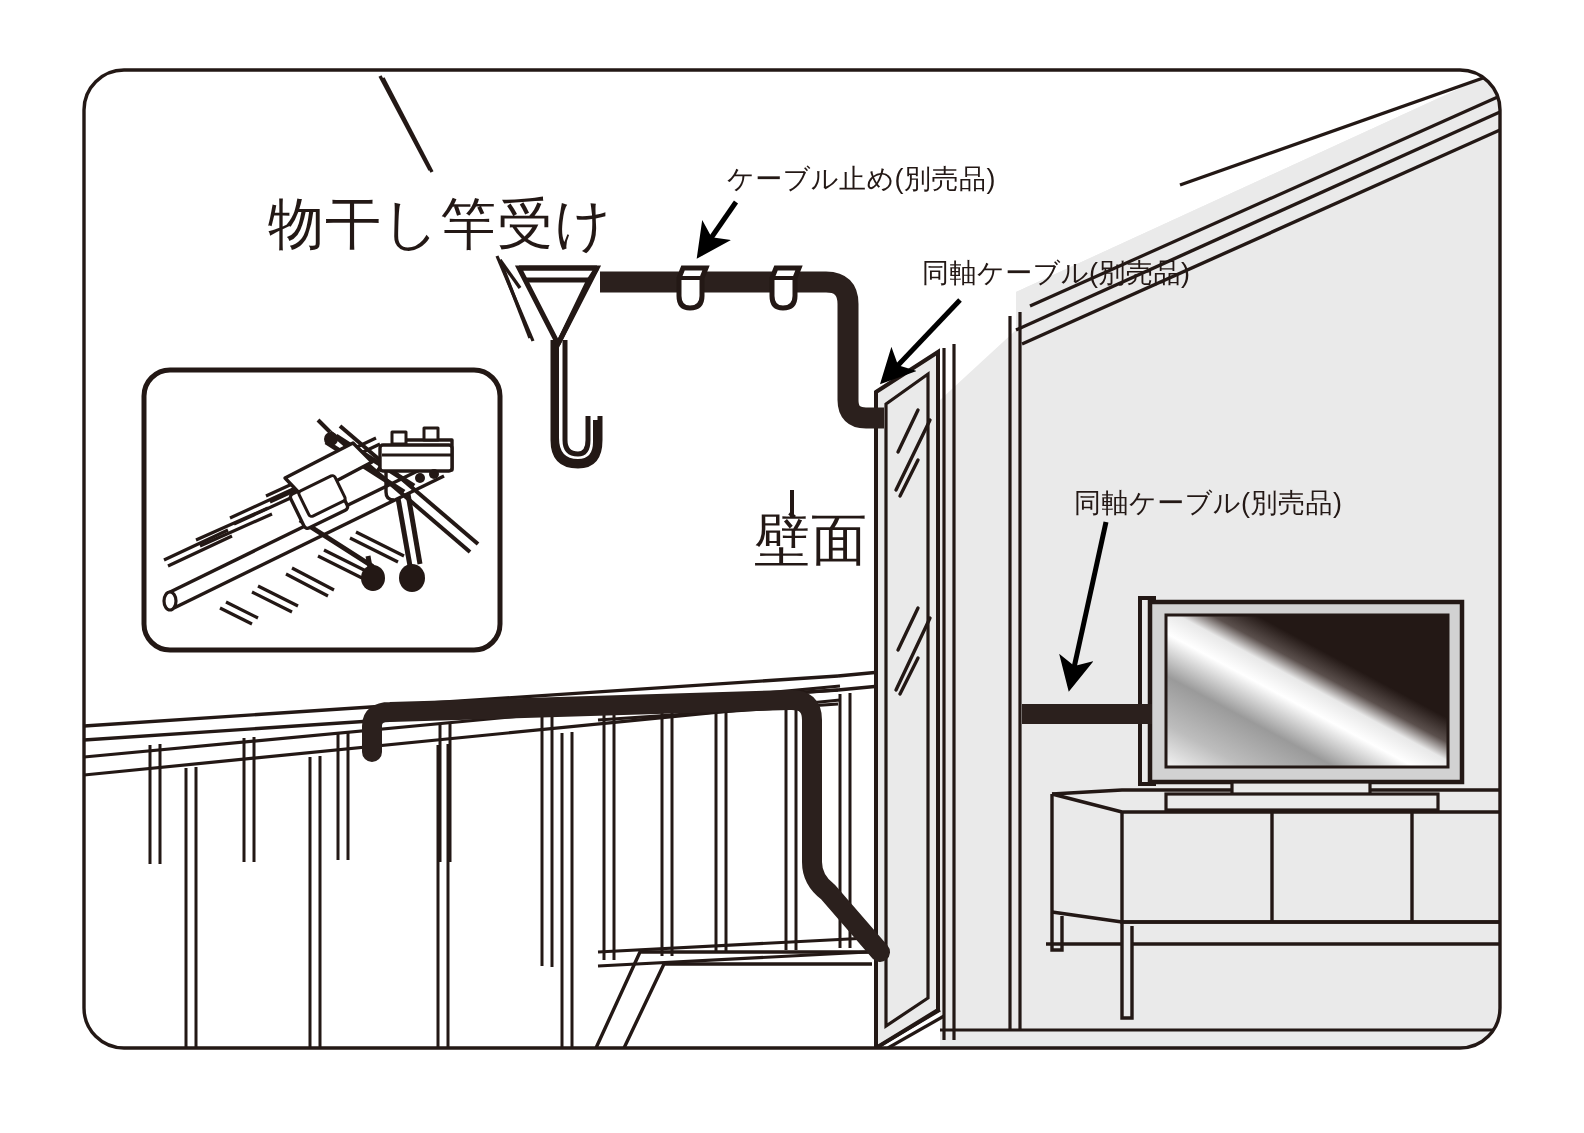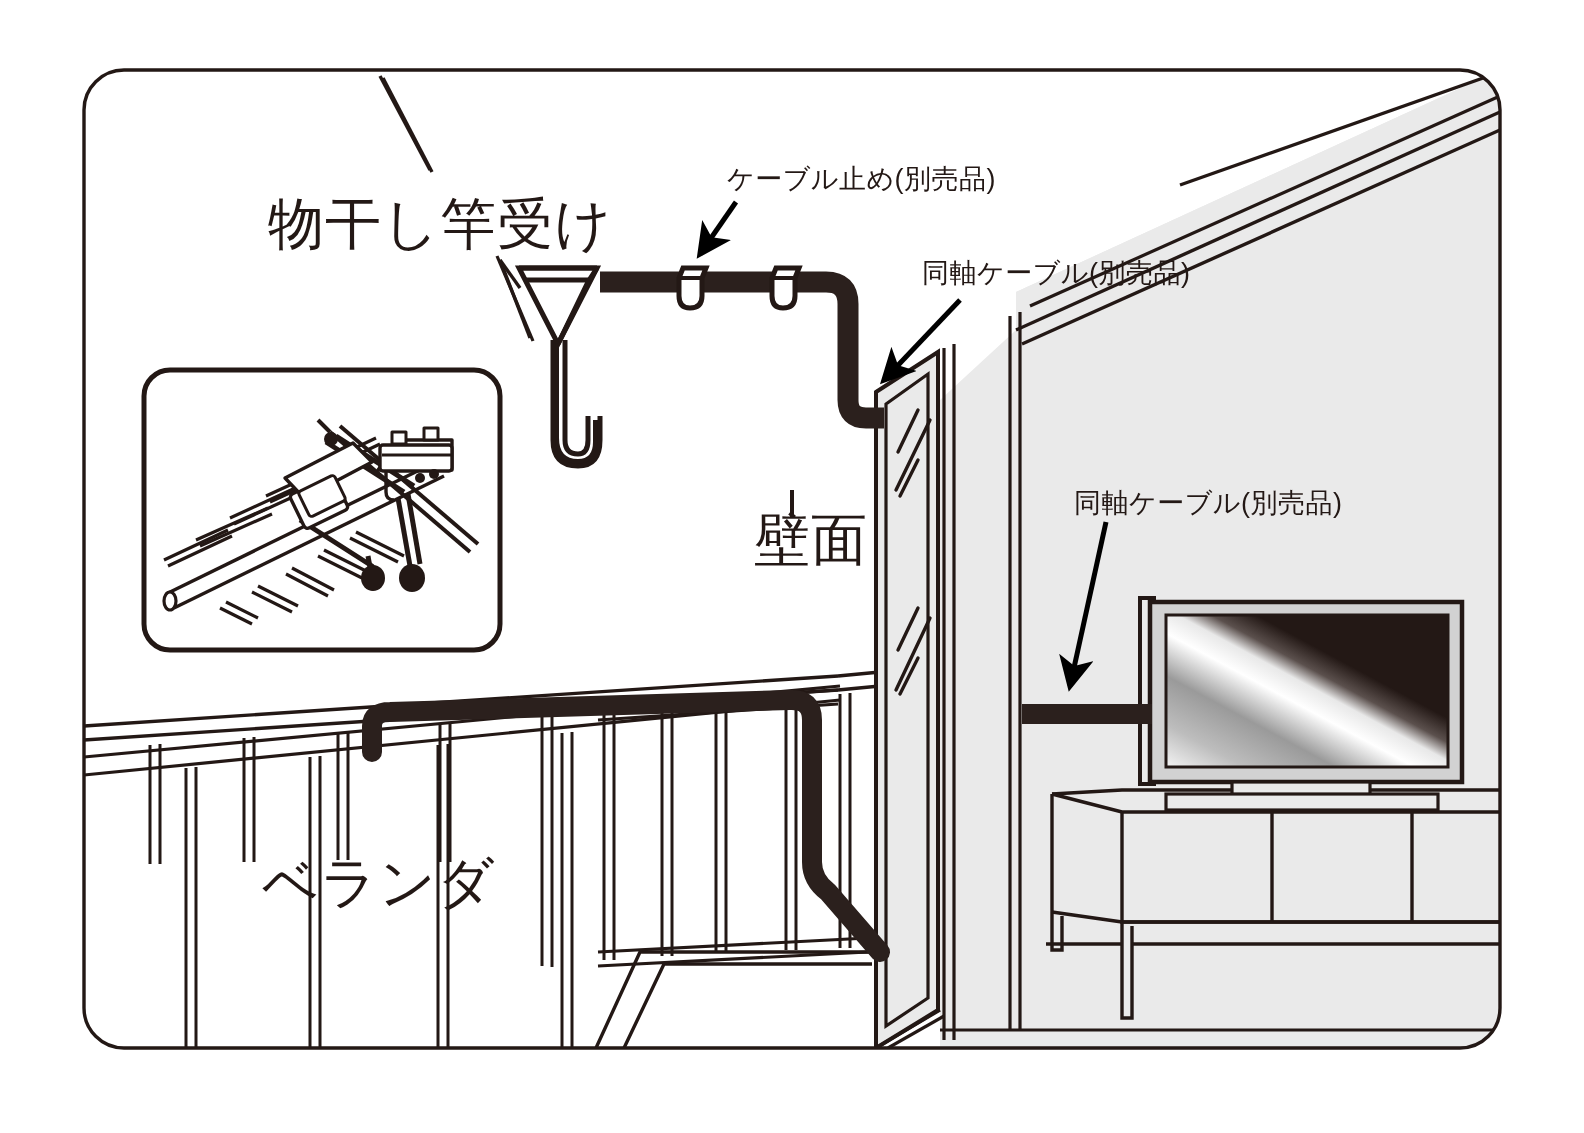--- a/index.html
+++ b/index.html
@@ -324,15 +324,14 @@
   <div class="lbl lbl-big" style="left:268px; top:196px;">物干し竿受け</div>
 
   <div class="lbl lbl-small" style="left:727px; top:166px;">ケーブル止め(別売品)</div>
 
   <div class="lbl lbl-small" style="left:922px; top:260px;">同軸ケーブル(別売品)</div>
 
   <div class="lbl lbl-small" style="left:1062px; top:490px;margin-left:12px;">同軸ケーブル(別売品)</div>
 
   <div class="lbl lbl-big" style="left:754px; top:512px;">壁面</div>
 
-  <div class="lbl lbl-big" style="left:262px; top:855px;">ベランダ</div>
 
 </div>
 
 </body></html>

